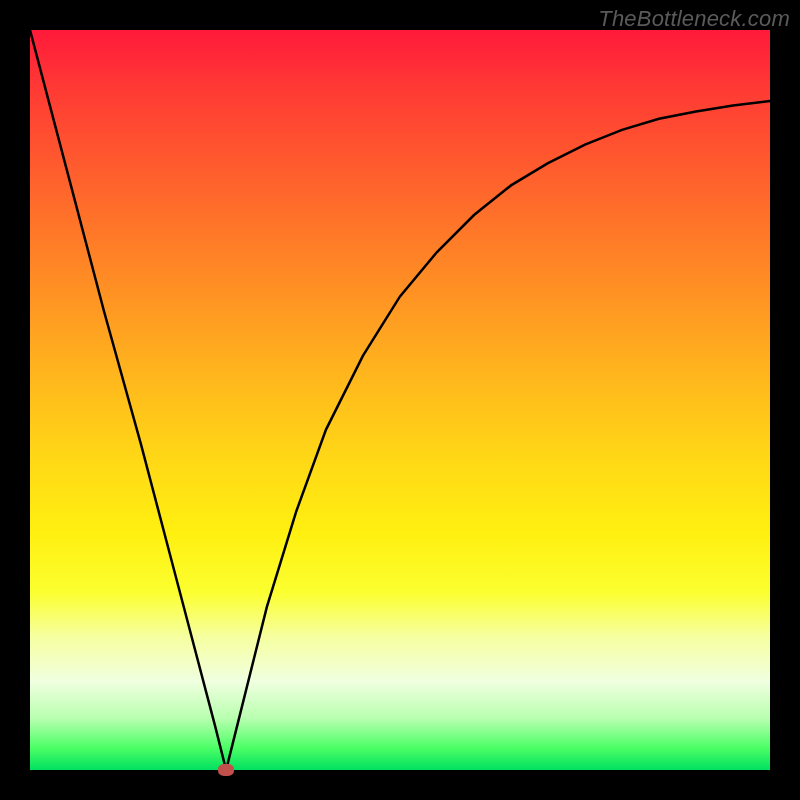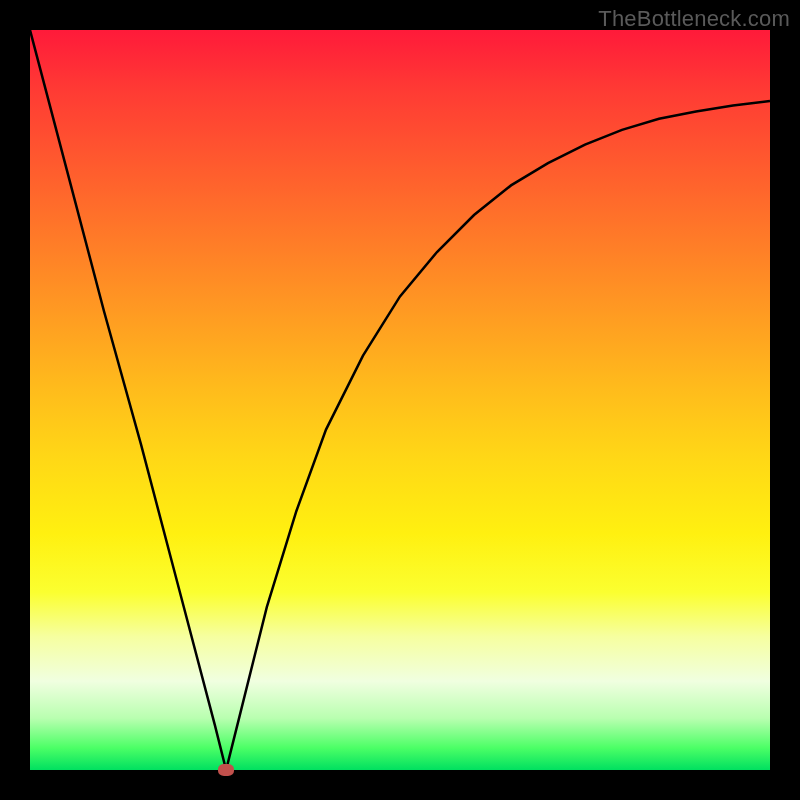--- a/index.html
+++ b/index.html
@@ -60,20 +60,21 @@
   }
   .watermark {
     position: absolute;
     top: 6px;
     right: 10px;
     color: #5a5a5a;
     font-size: 22px;
     font-weight: 500;
     letter-spacing: 0.2px;
     user-select: none;
+    font-style: italic;
   }
   .marker {
     position: absolute;
     width: 16px;
     height: 12px;
     border-radius: 6px / 5px;
     background: #c1504c;
     transform: translate(-50%, -50%);
   }
 </style>

